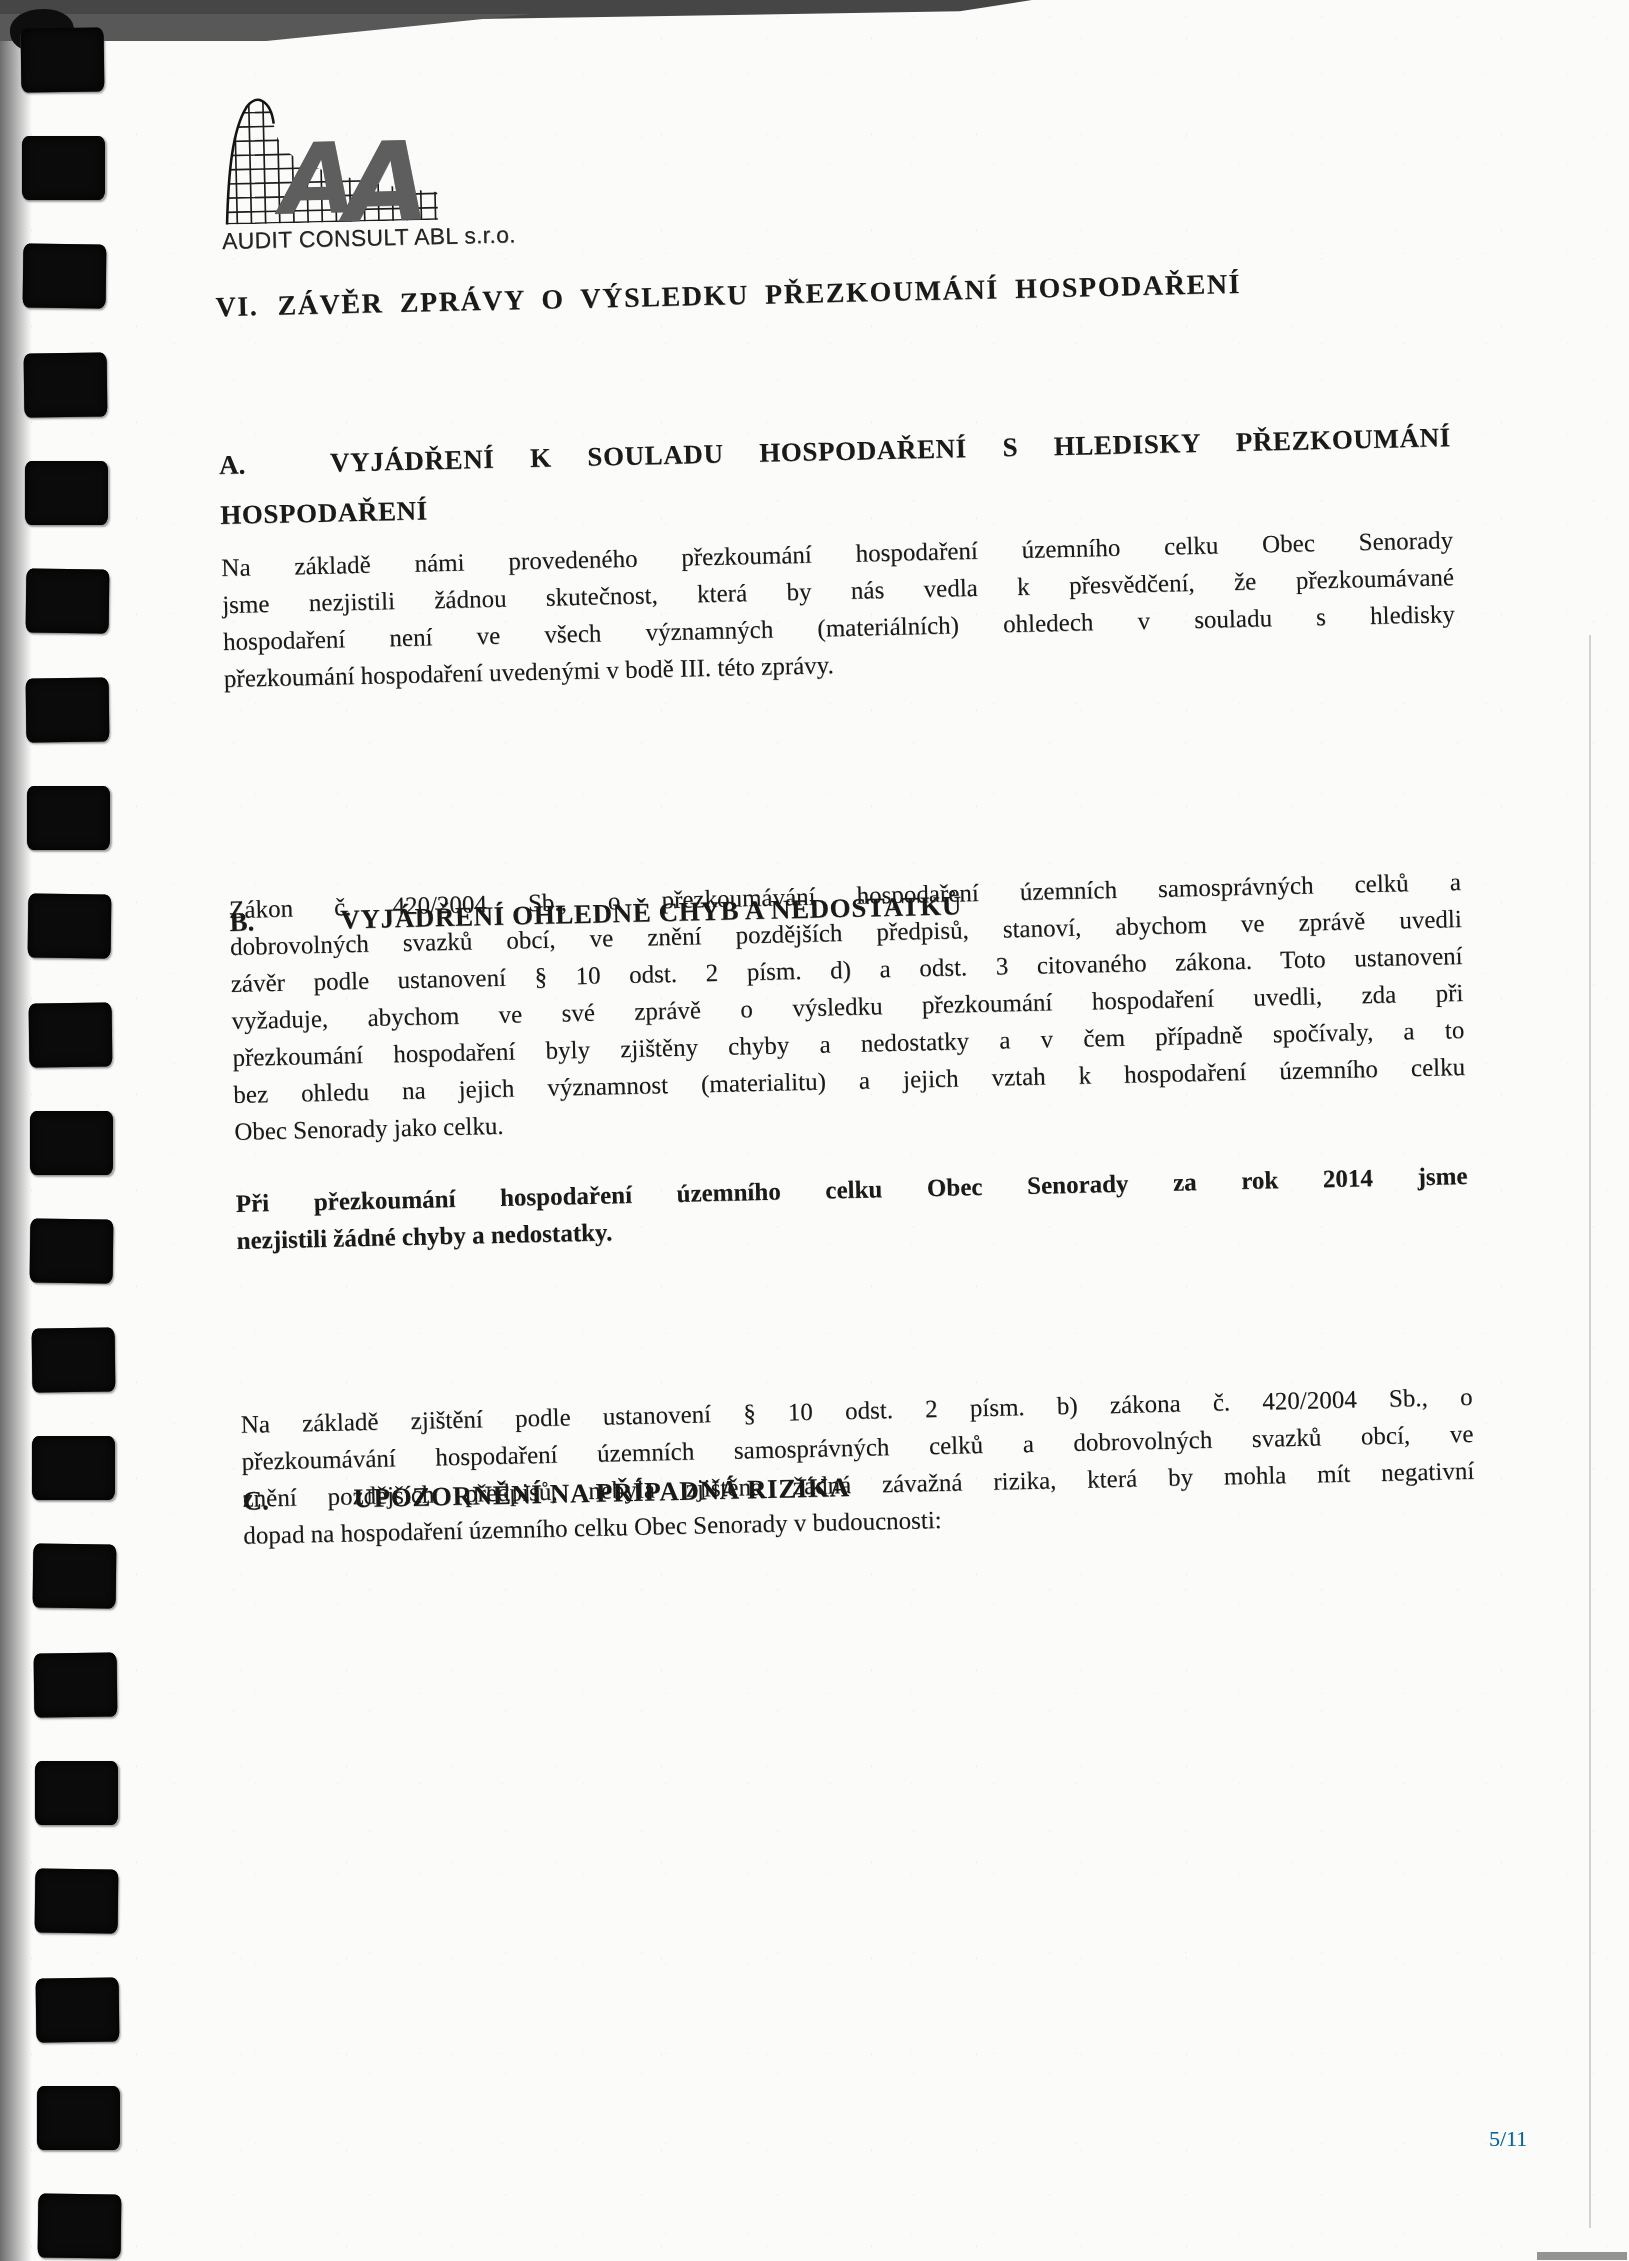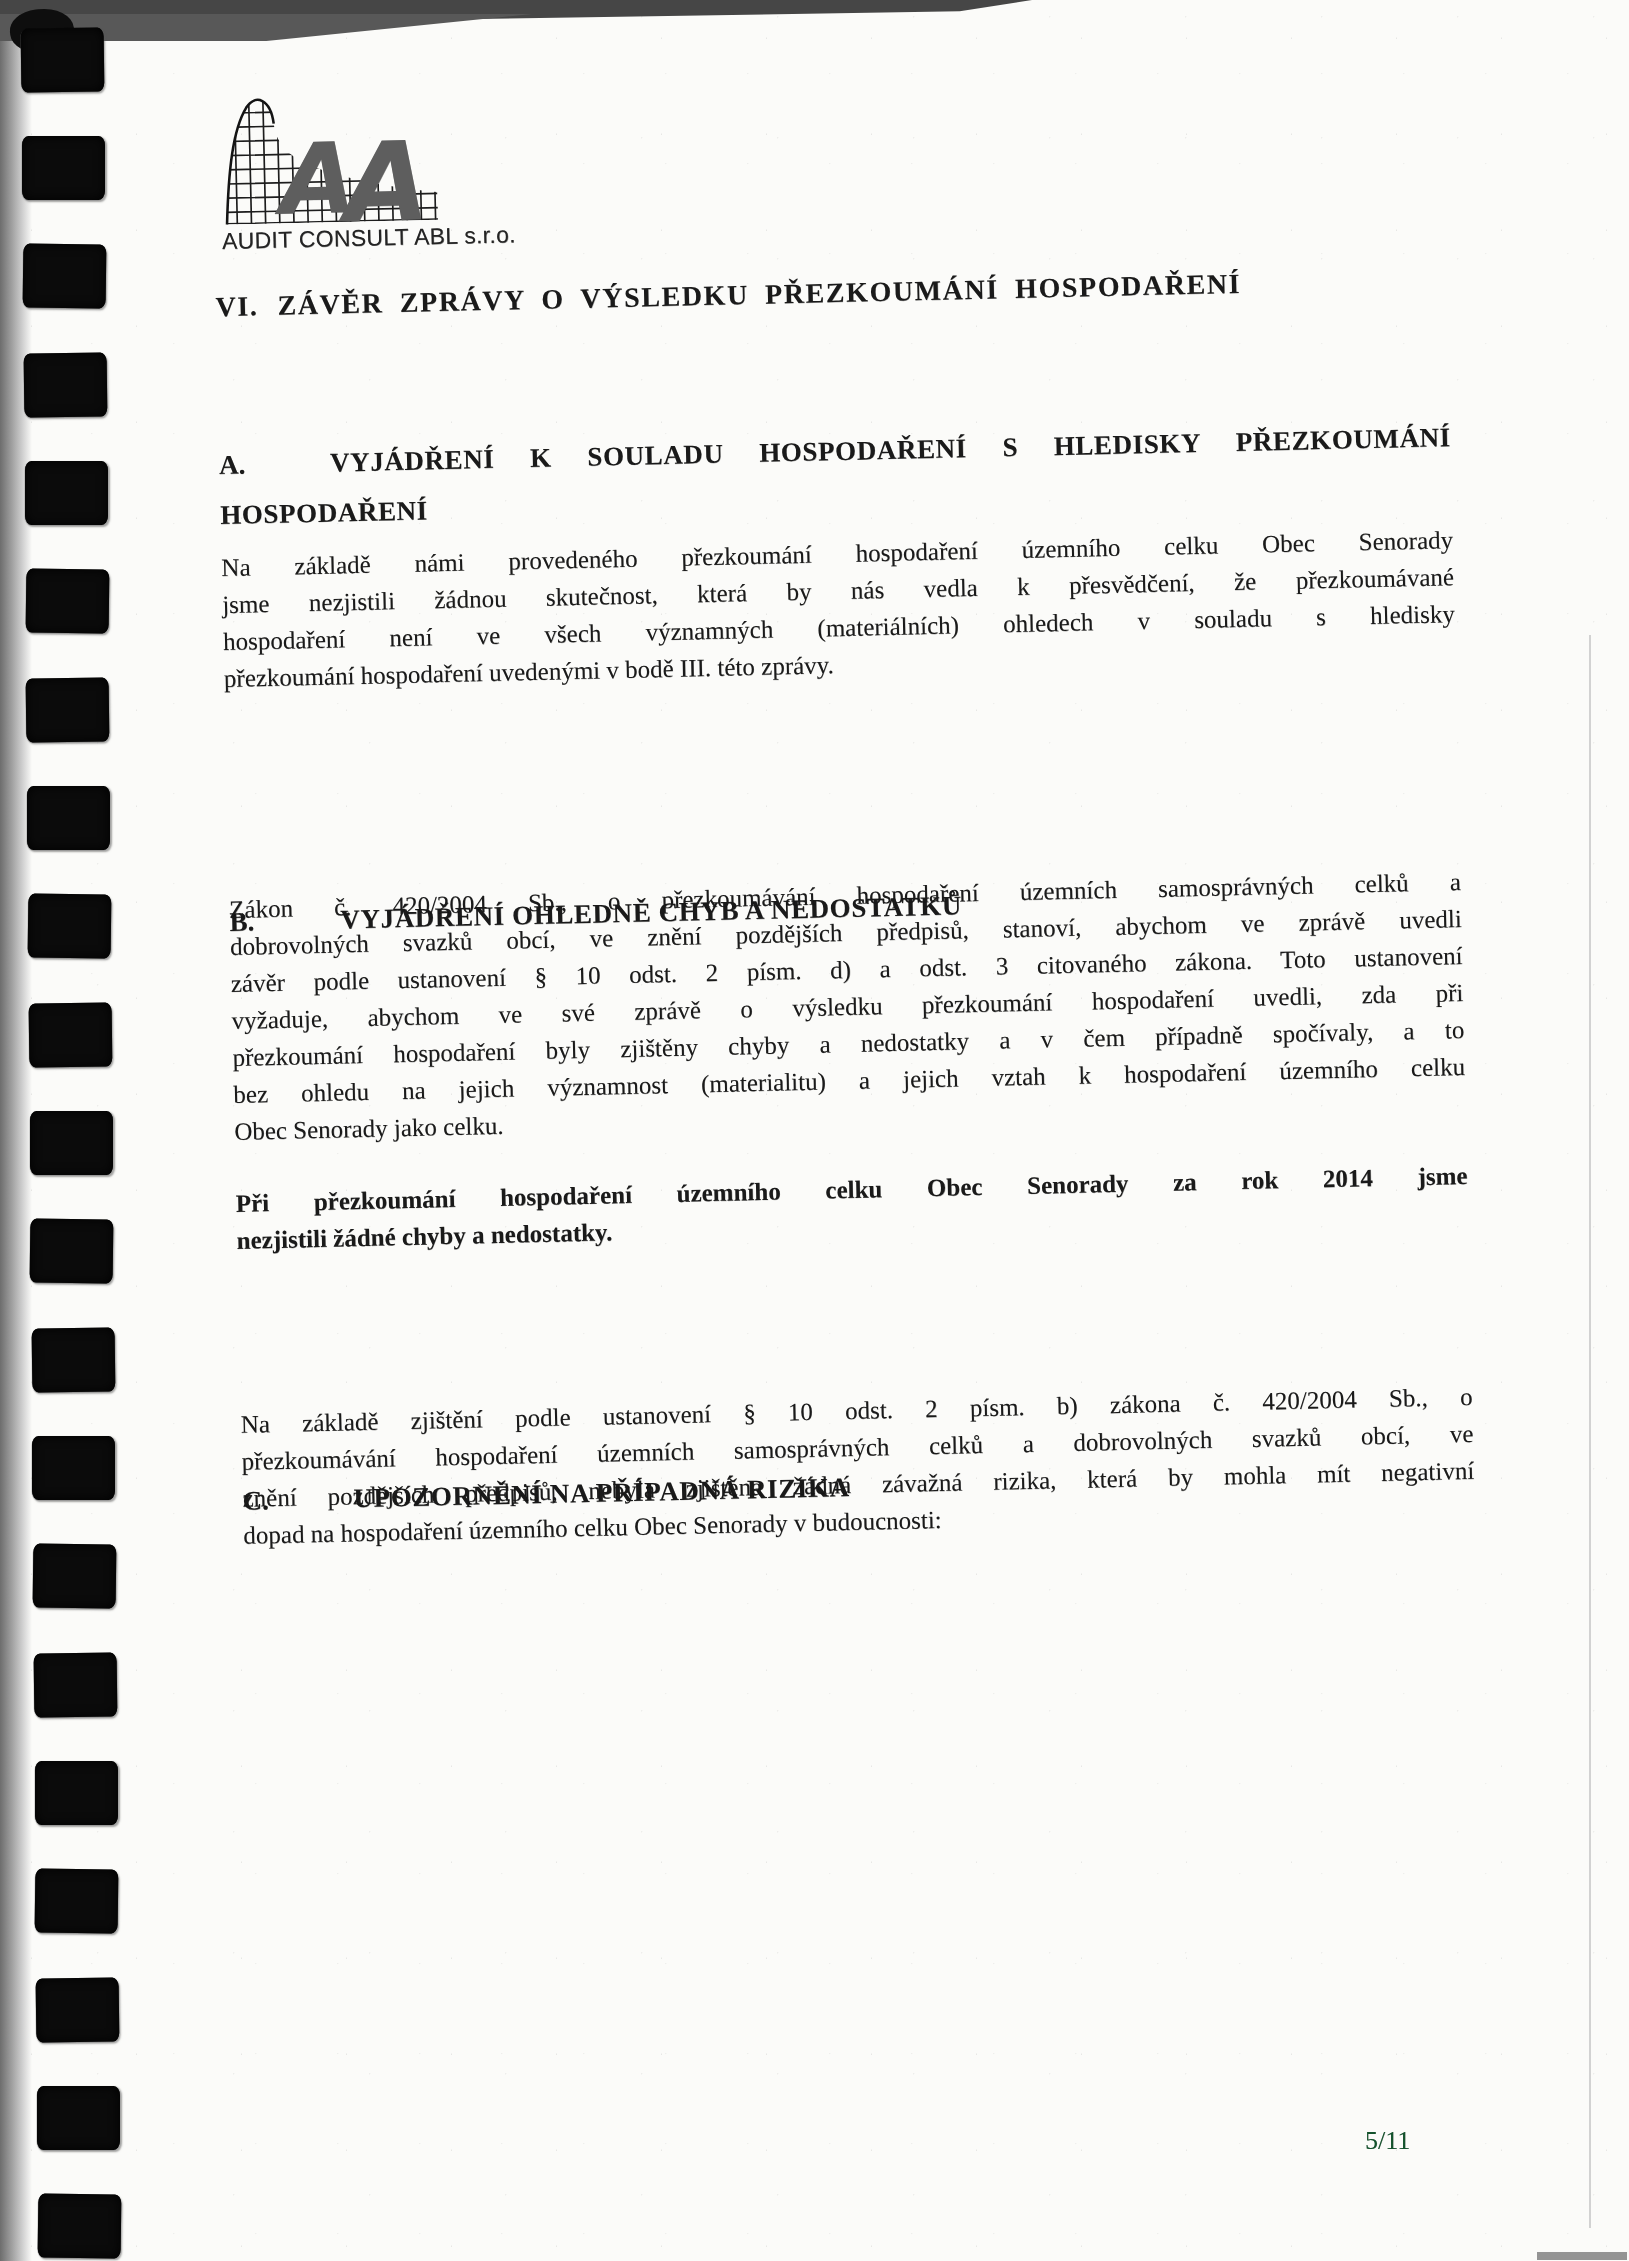--- a/index.html
+++ b/index.html
@@ -82,22 +82,22 @@
   .secB{top:797px;}
   .secC{top:1326px;}
   .para{font-size:25px;line-height:37px;}
   .para .jline{text-align:justify;text-align-last:justify;}
   .para .jline.last{text-align-last:left;}
   .pA{top:549px;}
   .pB{top:891px;}
   .concl{top:1185px;font-weight:700;}
   .pC{top:1406px;}
   .pageno{
-    position:absolute;left:1365px;top:2126px;z-index:6;
-    font-size:26px;color:#14532d;text-shadow:0.3px 0.3px 0.4px rgba(0,0,0,.3);
+    position:absolute;left:1489px;top:2126px;z-index:6;
+    font-size:22px;color:#0369a1;text-shadow:0.3px 0.3px 0.4px rgba(0,0,0,.3);
   }
 </style>
 </head>
 <body>
 
 <div class="paper"></div>
 
 <div class="edge-left"></div>
 <div class="wedge1"></div>
 <div class="wedge2"></div>

